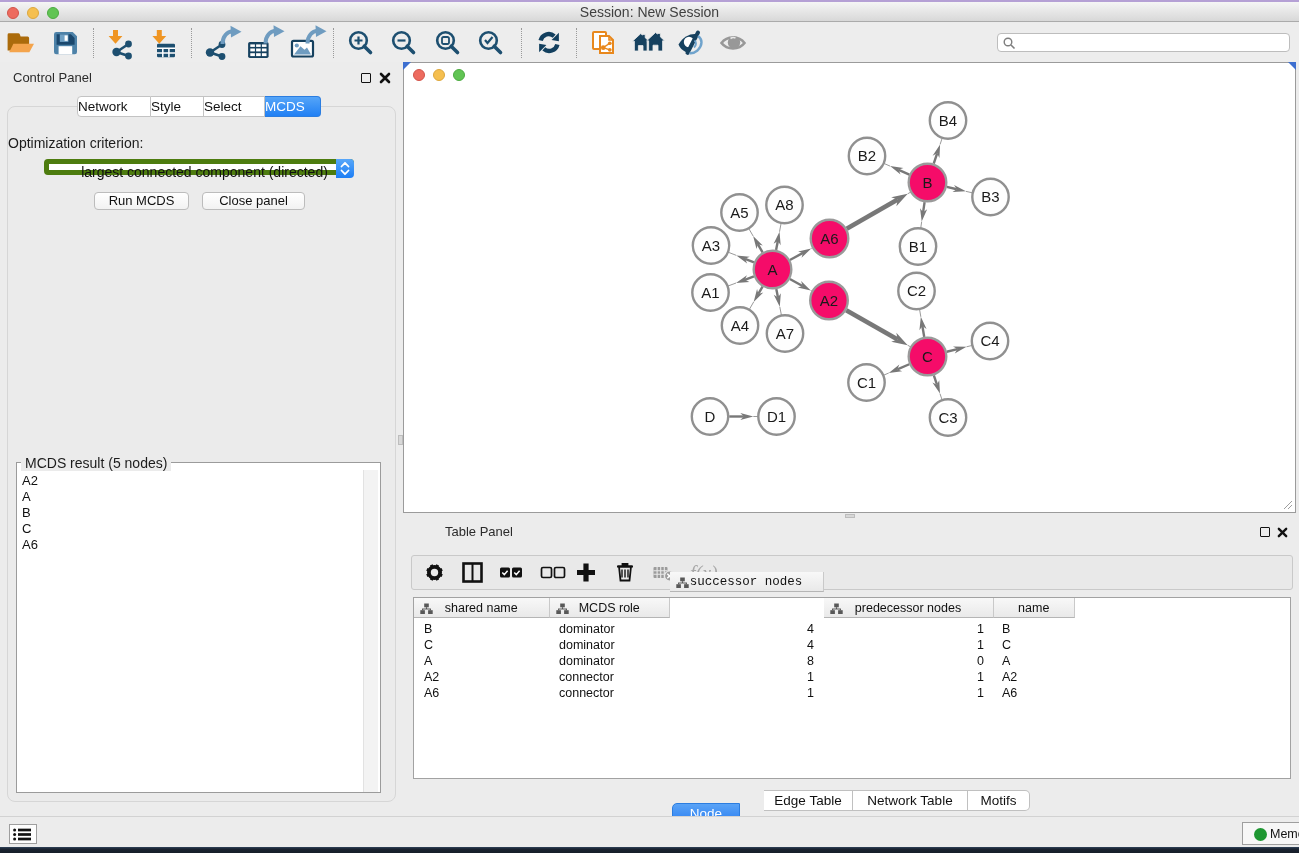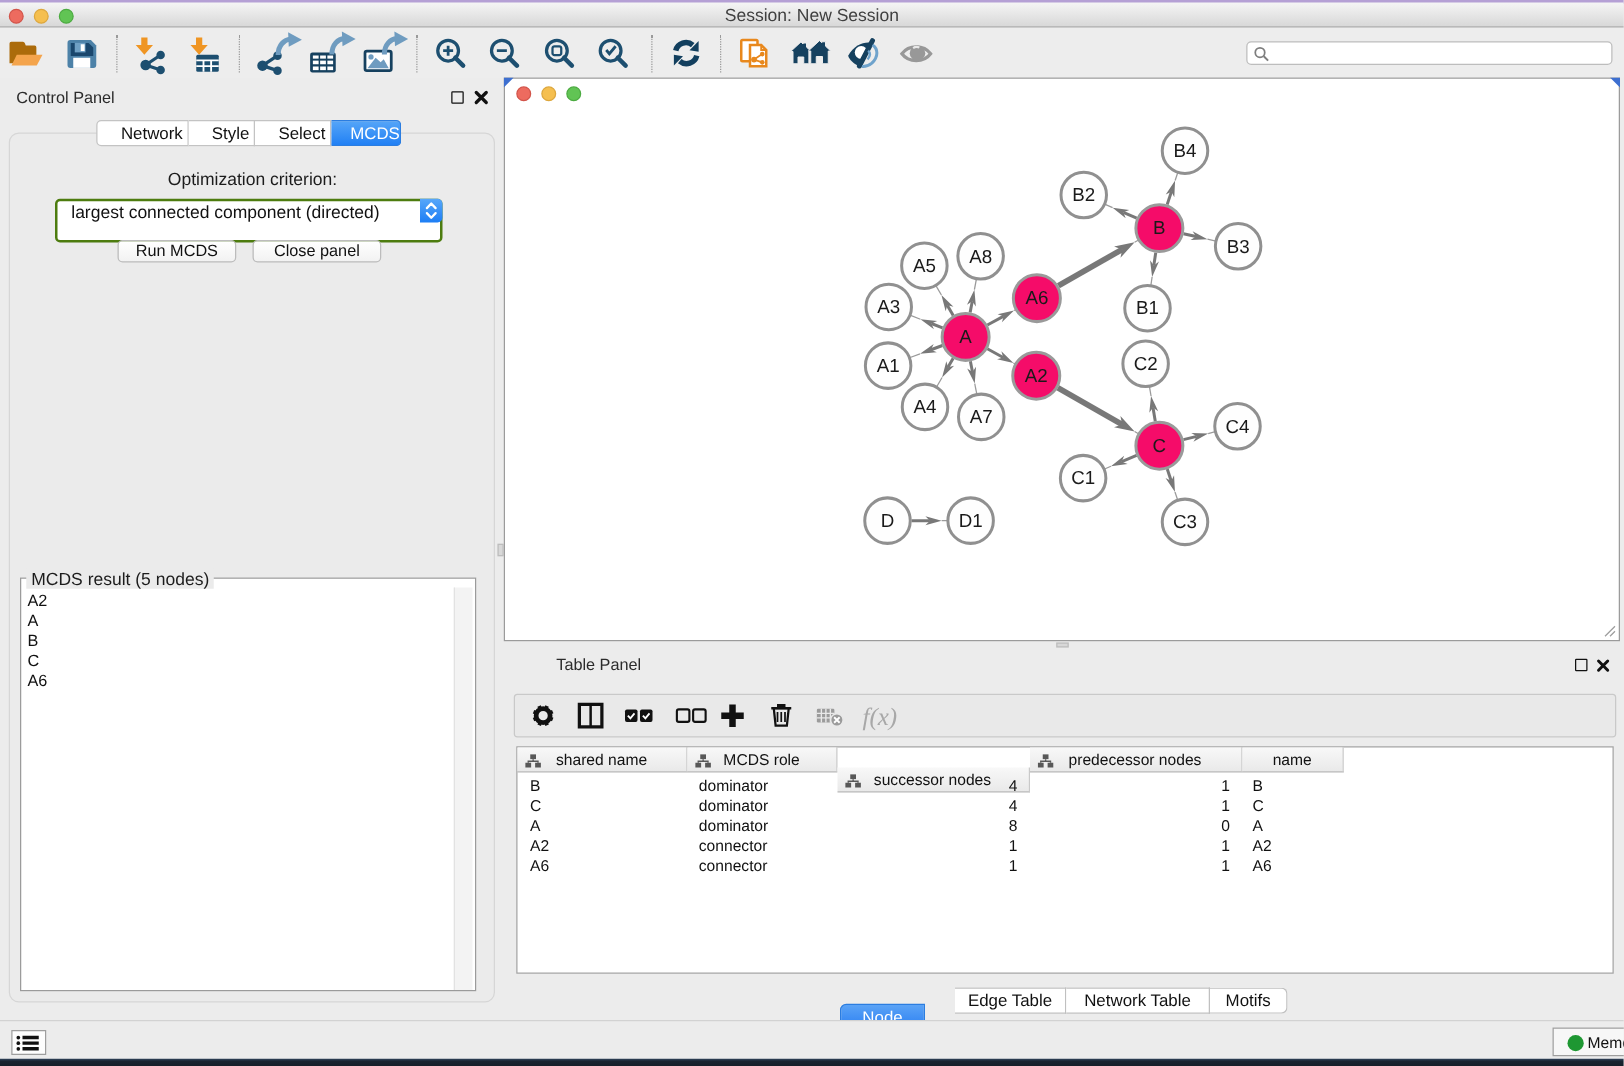--- a/index.html
+++ b/index.html
@@ -16,27 +16,27 @@
 .sep { width:0; border-left:1px dotted #9a9a9a; height:30px; top:28px; }
 #searchbox { left:997px; top:33px; width:293px; height:19px; background:#fff;
   border:1px solid #bdbdbd; border-radius:4px; }
 
 #cp-title { left:13px; top:70px; font-size:13px; color:#2b2b2b; }
 .wbtn-sq { width:10px; height:10px; border:1.5px solid #111; border-radius:1px; }
 #cp-subpanel { left:7px; top:106px; width:389px; height:696px; background:#ebebeb;
   border:1px solid #d6d6d6; border-radius:8px; }
 .tabrow { top:96px; height:21px; display:flex; }
 .tab { border:1px solid #c3c3c3; border-left:none; background:#fff; color:#111;
-  font-size:13.5px; line-height:19px; text-align:center;padding-left:15px; }
+  font-size:13.5px; line-height:19px; text-align:left; }
 .tab.first { border-left:1px solid #c3c3c3; border-radius:4px 0 0 4px; }
 .tab.last { border-radius:0 4px 4px 0; }
 .tab.sel { background:linear-gradient(#55a5f8,#2180f4); color:#fff; border-color:#2b7de0; }
-#opt-label { left:8px; top:135px; width:388px; text-align:center; font-size:14px; color:#1c1c1c; }
-#combo { left:44px; top:159px; width:310px; height:35px; background:#fff;
-  border:2px solid #4d7c0f; border-radius:4px; font-size:14px; color:#111; line-height:17px; padding-left:11px; }
+#opt-label { left:8px; top:135px; width:388px; text-align:left; font-size:14px; color:#1c1c1c; }
+#combo { left:44px; top:159px; width:310px; height:16px; background:#fff;
+  border:5px solid #4d7c0f; border-radius:4px; font-size:14px; color:#111; line-height:17px; padding-left:11px;text-align:center; }
 #combo-btn { left:336px; top:159px; width:18px; height:19px; border-radius:0 4px 4px 0;
   background:linear-gradient(#58a7f9,#1d7ef5); }
 .btn { background:linear-gradient(#ffffff,#f2f2f2); border:1px solid #bcbcbc; border-radius:4px;
   font-size:13px; color:#111; text-align:center; }
 #fieldset { left:16px; top:462px; width:365px; height:331px; border:1px solid #9b9b9b; background:#fff; }
 #fieldset-label { left:21px; top:455px; background:#ebebeb; padding:0 4px; font-size:14px; color:#1c1c1c; }
 #mcds-list { left:22px; top:473px; font-size:13px; color:#111; line-height:16px; }
 #scrolltrack { left:363px; top:470px; width:15px; height:322px; background:#f3f3f3; border-left:1px solid #e2e2e2; }
 
 #netwin { left:403px; top:62px; width:893px; height:451px; border:1px solid #9b9b9b;
@@ -437,21 +437,21 @@
     </div>
     <div class="abs th" style="left:550px;top:598px;width:119.5px;">
       <svg width="13" height="12" viewBox="0 0 13 12" style="position:absolute;left:6px;top:5px">
         <rect x="4.2" y="0.5" width="4.6" height="3.8" fill="#585858"></rect>
         <rect x="0.3" y="7.2" width="4.6" height="3.8" fill="#585858"></rect>
         <rect x="8.1" y="7.2" width="4.6" height="3.8" fill="#585858"></rect>
         <path d="M6.5 4.3 v1.7 M2.6 7.2 v-1.2 h7.8 v1.2" fill="none" stroke="#585858" stroke-width="1.1"></path>
       </svg>
       <div class="lbl">MCDS role</div>
     </div>
-    <div class="abs th" style="left:669.5px;top:614px;width:154px;">
+    <div class="abs th" style="left:669.5px;top:572px;width:154px;font-family:Liberation Mono, monospace;">
       <svg width="13" height="12" viewBox="0 0 13 12" style="position:absolute;left:6px;top:5px">
         <rect x="4.2" y="0.5" width="4.6" height="3.8" fill="#585858"></rect>
         <rect x="0.3" y="7.2" width="4.6" height="3.8" fill="#585858"></rect>
         <rect x="8.1" y="7.2" width="4.6" height="3.8" fill="#585858"></rect>
         <path d="M6.5 4.3 v1.7 M2.6 7.2 v-1.2 h7.8 v1.2" fill="none" stroke="#585858" stroke-width="1.1"></path>
       </svg>
       <div class="lbl">successor nodes</div>
     </div>
     <div class="abs th" style="left:823.5px;top:598px;width:170px;">
       <svg width="13" height="12" viewBox="0 0 13 12" style="position:absolute;left:6px;top:5px">

